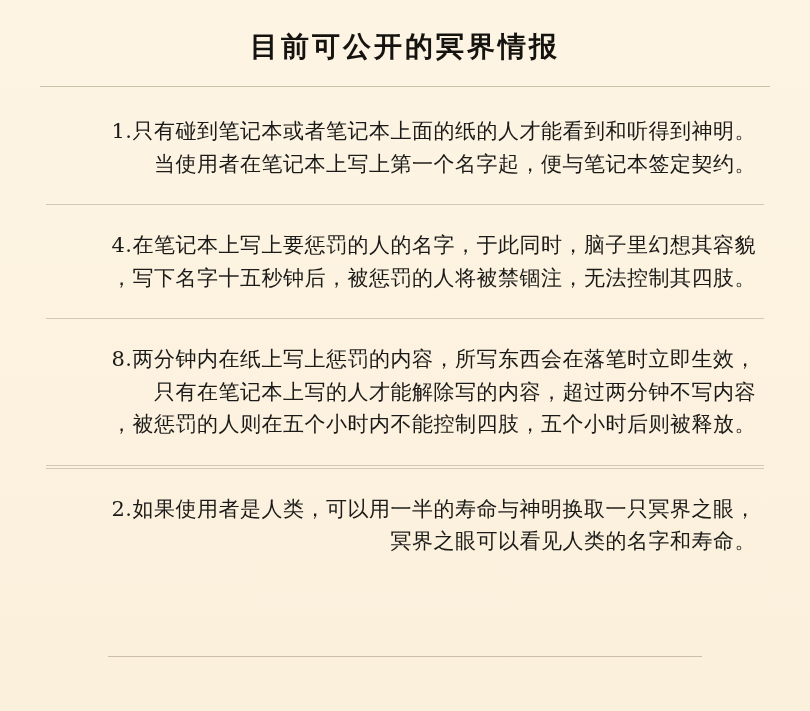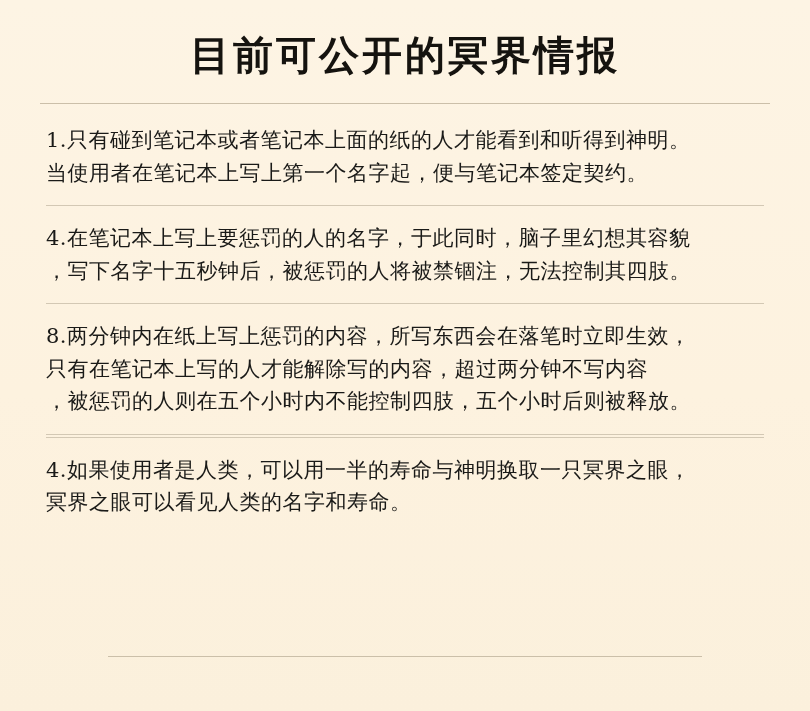--- a/index.html
+++ b/index.html
@@ -17,21 +17,21 @@
   .page {
     position: relative;
     width: 810px;
     height: 711px;
     box-sizing: border-box;
     padding: 0 32px;
     background: linear-gradient(180deg, #fdf4e4 0%, #fdf2df 55%, #fbf0dc 100%);
   }
   .title {
     text-align: center;
-    font-size: 40px;
+    font-size: 28px;
     font-weight: 700;
     letter-spacing: 3px;
     color: #15130f;
     margin: 0;
     padding: 28px 0 16px 0;
     font-family: "DejaVu Serif", serif;
   }
   .rule {
     height: 1px;
     background: #cbbfa9;
@@ -39,28 +39,28 @@
   }
   .rule.top { margin-top: 4px; }
   .entries {
     padding: 6px 4px 0 4px;
   }
   .entry {
     margin: 0;
     padding: 10px 6px 10px 6px;
   }
   .entry p {
-    margin: 4px;
+    margin: 12px;
     font-size: 21px;
     line-height: 1.55;
     letter-spacing: 0.5px;
     color: #1a1a18;
     font-family: "DejaVu Serif", serif;
     white-space: pre-line;
-    text-align: left;
+    text-align: right;
   }
   .sep {
     height: 1px;
     background: #d3c8b4;
     margin: 2px 10px;
   }
   .bottom-rule {
     position: absolute;
     left: 108px;
     right: 108px;
@@ -95,21 +95,21 @@
     <div class="entry">
       <p>8.两分钟内在纸上写上惩罚的内容，所写东西会在落笔时立即生效，
 只有在笔记本上写的人才能解除写的内容，超过两分钟不写内容
 ，被惩罚的人则在五个小时内不能控制四肢，五个小时后则被释放。</p>
     </div>
     <div class="sep"></div>
 
     <div class="sep"></div>
 
     <div class="entry">
-      <p>4.如果使用者是人类，可以用一半的寿命与神明换取一只冥界之眼，
+      <p>2.如果使用者是人类，可以用一半的寿命与神明换取一只冥界之眼，
 冥界之眼可以看见人类的名字和寿命。</p>
     </div>
 
   </div>
 
   <div class="bottom-rule"></div>
 
 </div>
 
 </body></html>

